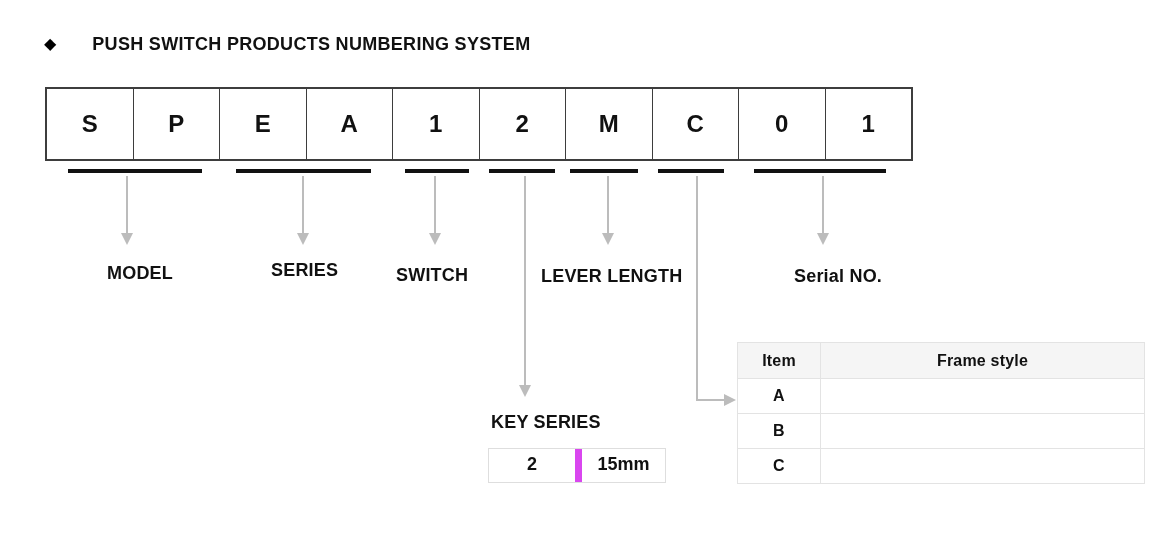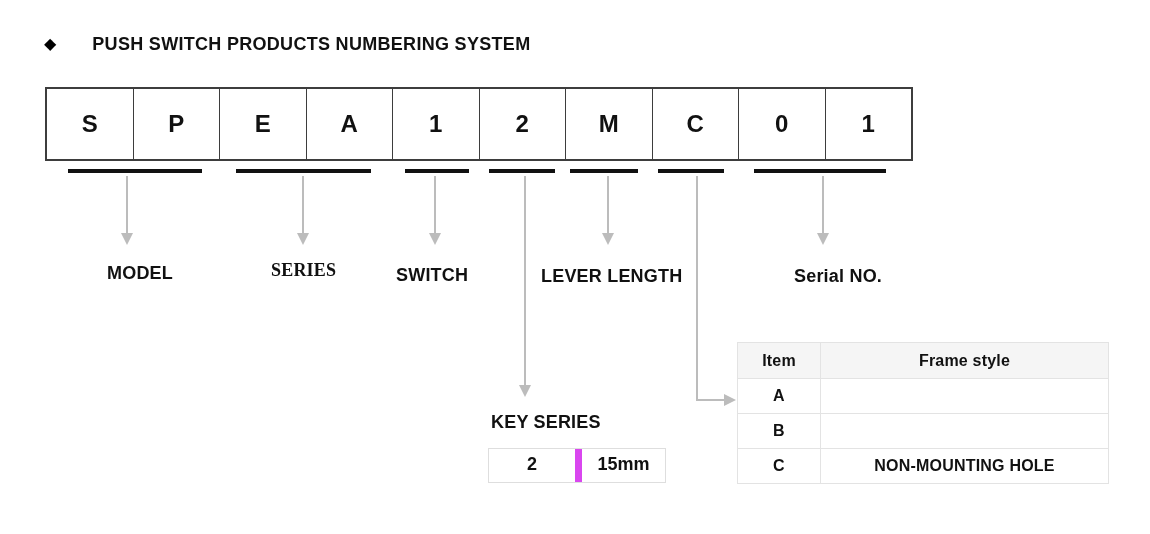--- a/index.html
+++ b/index.html
@@ -67,21 +67,21 @@
   }
   .kp-cell {
     height:33px; line-height:31px; text-align:center;
     font-weight:bold; font-size:18px;
   }
   .kp-cell.c1 { width:86px; }
   .kp-cell.c2 { width:90px; border-left:7px solid #d946ef; }
 
   
   .frame-table {
-    position:absolute; left:737px; top:342px; width:372px;
+    position:absolute; left:737px; top:342px; width:408px;
     border:1px solid #e3e3e3; background:#ffffff;
   }
   .ft-row { display:flex; height:35px; border-top:1px solid #e3e3e3; }
   .ft-row.header { border-top:none; background:#f5f5f5; }
   .ft-cell {
     display:flex; align-items:center; justify-content:center;
     font-weight:bold; font-size:16px; letter-spacing:0.2px;
   }
   .ft-item { width:83px; border-right:1px solid #e3e3e3; }
   .ft-style { flex:1;text-align:right; }
@@ -141,21 +141,21 @@
     <div class="stem" style="left:524px; top:176px; height:210px;"></div>
     <div class="head-down" style="left:519px; top:385px;"></div>
   </div>
   <div>
     <div class="stem" style="left:696px; top:176px; height:224px;"></div>
     <div class="hstem" style="left:696px; top:399px; width:29px;"></div>
     <div class="head-right" style="left:724px; top:394px;"></div>
   </div>
 
   <div class="diagram-label" style="left:88px;  top:263px;margin-left:19px;">MODEL</div>
-  <div class="diagram-label" style="left:271px; top:260px;font-family:Liberation Serif, serif;">SERIES</div>
+  <div class="diagram-label" style="left:271px; top:260px;">SERIES</div>
   <div class="diagram-label" style="left:396px; top:265px;">SWITCH</div>
   <div class="diagram-label" style="left:541px; top:266px;">LEVER LENGTH</div>
   <div class="diagram-label" style="left:794px; top:266px;">Serial NO.</div>
   <div class="diagram-label" style="left:491px; top:412px;">KEY SERIES</div>
 
   <div class="kp-table">
     <div class="kp-cell c1">2</div>
     <div class="kp-cell c2">15mm</div>
   </div>
 
@@ -165,17 +165,16 @@
       <div class="ft-cell ft-style">Frame style</div>
     </div>
     <div class="ft-row">
       <div class="ft-cell ft-item">A</div>
     </div>
     <div class="ft-row">
       <div class="ft-cell ft-item">B</div>
     </div>
     <div class="ft-row">
       <div class="ft-cell ft-item">C</div>
-      <div class="ft-cell ft-style">NON-MOUNTING HOLE</div>
     </div>
   </div>
 
 </div>
 
 </body></html>

